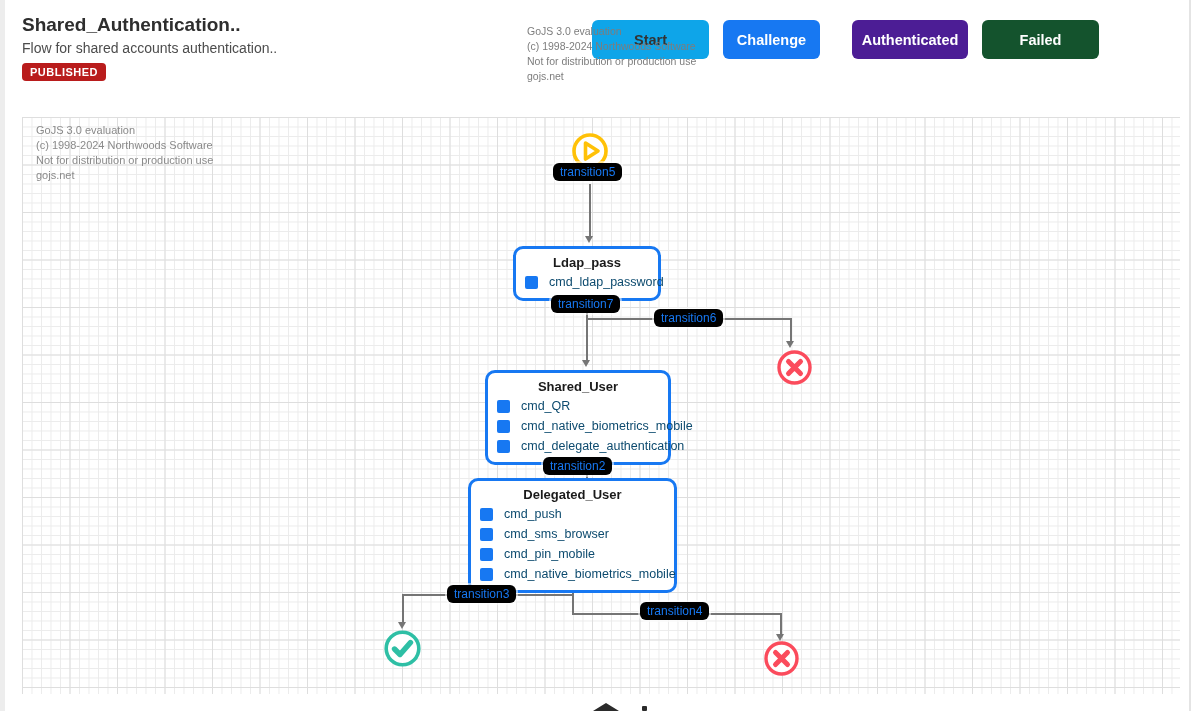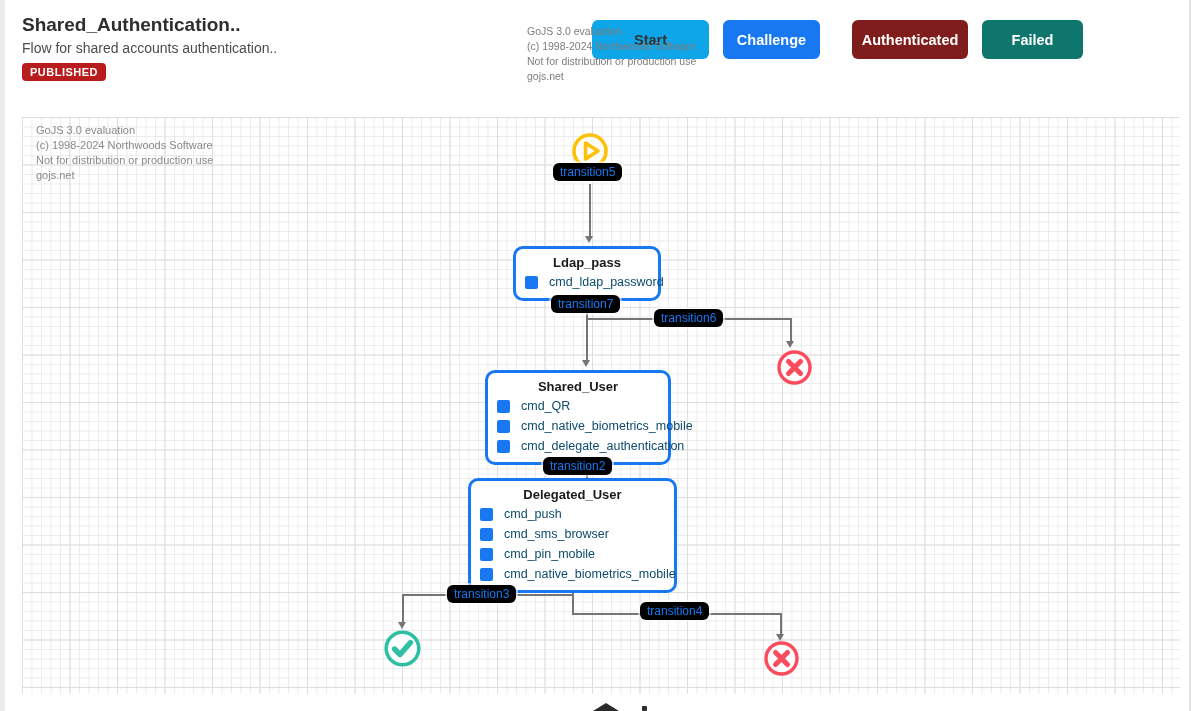--- a/index.html
+++ b/index.html
@@ -15,22 +15,22 @@
   .page-title    { position:absolute; left:22px; top:14px; font-size:19px; font-weight:bold; color:#2e2e2e; }
   .page-subtitle { position:absolute; left:22px; top:40px; font-size:14px; color:#4c4c4c; }
   .status-badge  { position:absolute; left:22px; top:63px; background:#b91c1c; color:#fff;
                    font-size:11px; font-weight:bold; letter-spacing:.5px; padding:3px 8px; border-radius:4px; }
 
   .legend-btn { position:absolute; top:20px; height:39px; border:none; border-radius:6px;
                 font-family:"Liberation Sans",sans-serif; font-size:14.5px; font-weight:bold;
                 display:flex; align-items:center; justify-content:center; cursor:pointer; }
   .btn-start         { left:592px; width:117px; background:#0ea5e9; color:#333; z-index:1; }
   .btn-challenge     { left:723px; width:97px; background:#1778f2; color:#fff; }
-  .btn-authenticated { left:852px; width:116px; background:#7f1d1d; color:#fff; }
-  .btn-failed        { left:982px; width:101px; background:#0f766e; color:#fff; }
+  .btn-authenticated { left:852px; width:116px; background:#4c1d95; color:#fff; }
+  .btn-failed        { left:982px; width:117px; background:#14532d; color:#fff; }
 
   .hdr-watermark { position:absolute; left:527px; top:24px; z-index:2; pointer-events:none;
                    font-size:10.5px; line-height:15px; color:#7d7d7d; }
 
   
   .canvas {
     position:absolute; left:22px; top:117px; width:1158px; height:577px;
     background-image:
       linear-gradient(to right,  #dedede 1px, transparent 1px),
       linear-gradient(to bottom, #dedede 1px, transparent 1px),

